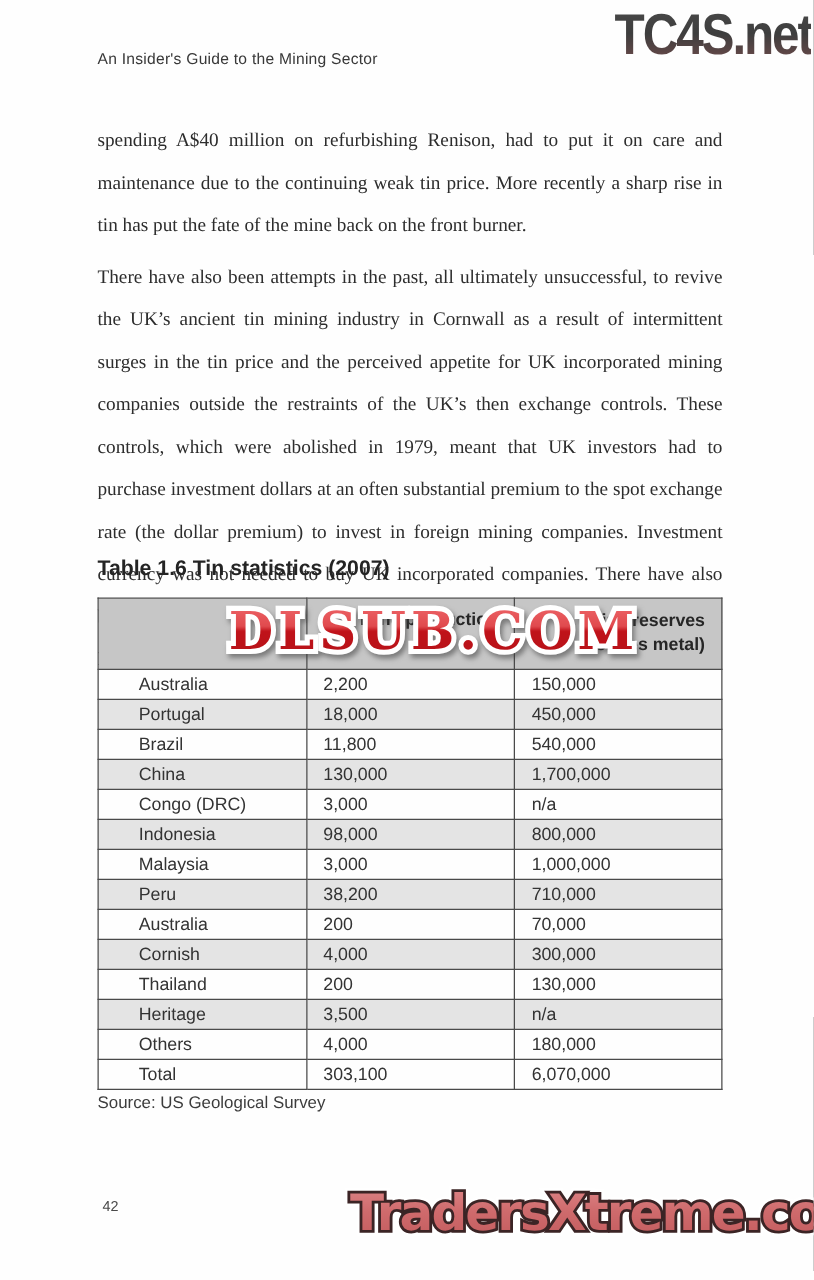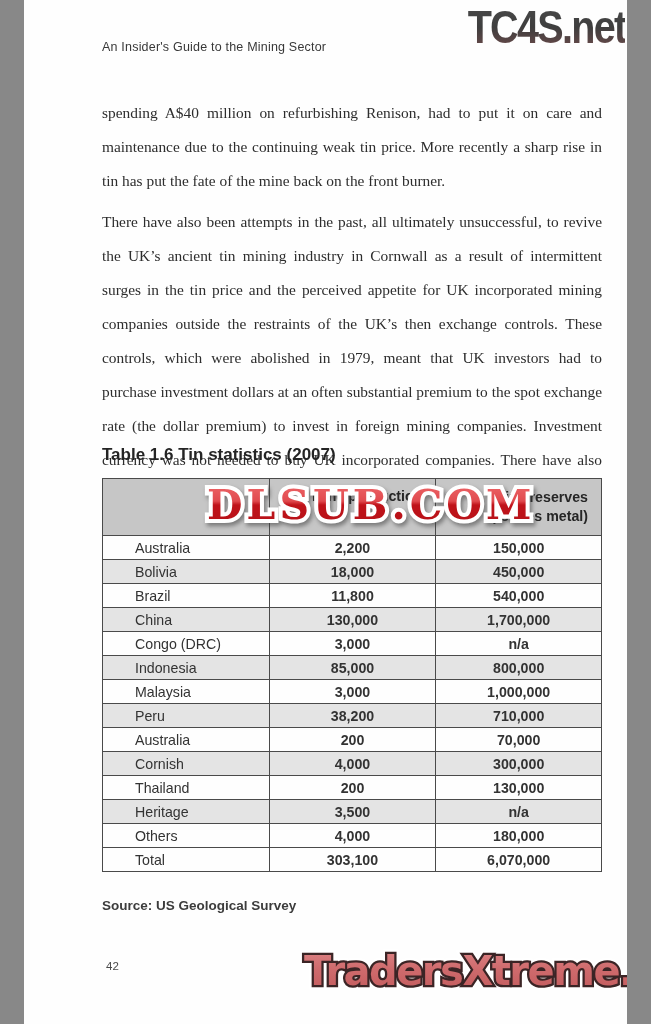--- a/index.html
+++ b/index.html
@@ -1,19 +1,19 @@
 <!DOCTYPE html>
 <html><head>
 <meta charset="utf-8">
 <style>
   * { margin: 0; padding: 0; box-sizing: border-box; }
   html, body { background: #888; }
   .page {
     position: relative;
-    width: 603px;
+    width: 651px;
     height: 1024px;
     background: #fefefe;
     overflow: hidden;
     font-family: "Liberation Serif", serif;
     color: #2e2e2e;
     margin: 0 auto;
   }
 
   
   .running-header {
@@ -88,21 +88,21 @@
     font-weight: bold;
     text-align: right;
     height: 57px;
     line-height: 19px;
     color: #262626;
   }
   table.tin thead th.col-country { width: 33.4%; }
   table.tin thead th.col-prod    { width: 33.4%; vertical-align: top; padding-top: 8px; }
   table.tin thead th.col-res     { width: 33.2%; }
   table.tin td.country { text-align: left; padding-left: 32px; }
-  table.tin td.production, table.tin td.reserves { text-align: center; font-weight: bold; }
+  table.tin td.production, table.tin td.reserves { text-align: left; }
   table.tin tr.shaded td { background: #e4e4e4; }
 
   
   .wm-dlsub {
     position: absolute;
     top: 481px; left: 183px;
     width: 330px; height: 58px;
     pointer-events: none;
   }
   .wm-dlsub .layer {
@@ -124,25 +124,24 @@
     background: linear-gradient(180deg, #f0696c 0%, #e04a4e 42%, #c0131a 50%, #b51218 100%);
     -webkit-background-clip: text;
     background-clip: text;
     color: #c8161d;
     -webkit-text-fill-color: transparent;
   }
 
   
   .source-line {
     position: absolute;
-    top: 898px; left: 78px;
+    top: 874px; left: 78px;
     font-family: "Liberation Sans", sans-serif;
     font-size: 13.5px;
     color: #3c3c3c;
-    font-weight: bold;
   }
 
   
   .page-number {
     position: absolute;
     top: 960px; left: 82px;
     font-family: "Liberation Sans", sans-serif;
     font-size: 11.5px;
     color: #4a4a4a;
   }
@@ -214,42 +213,42 @@
           </th>
         </tr>
       </thead>
       <tbody>
           <tr>
             <td class="country">Australia</td>
             <td class="production">2,200</td>
             <td class="reserves">150,000</td>
           </tr>
           <tr class="shaded">
-            <td class="country">Bolivia</td>
+            <td class="country">Portugal</td>
             <td class="production">18,000</td>
             <td class="reserves">450,000</td>
           </tr>
           <tr>
             <td class="country">Brazil</td>
             <td class="production">11,800</td>
             <td class="reserves">540,000</td>
           </tr>
           <tr class="shaded">
             <td class="country">China</td>
             <td class="production">130,000</td>
             <td class="reserves">1,700,000</td>
           </tr>
           <tr>
             <td class="country">Congo (DRC)</td>
             <td class="production">3,000</td>
             <td class="reserves">n/a</td>
           </tr>
           <tr class="shaded">
             <td class="country">Indonesia</td>
-            <td class="production">85,000</td>
+            <td class="production">98,000</td>
             <td class="reserves">800,000</td>
           </tr>
           <tr>
             <td class="country">Malaysia</td>
             <td class="production">3,000</td>
             <td class="reserves">1,000,000</td>
           </tr>
           <tr class="shaded">
             <td class="country">Peru</td>
             <td class="production">38,200</td>

